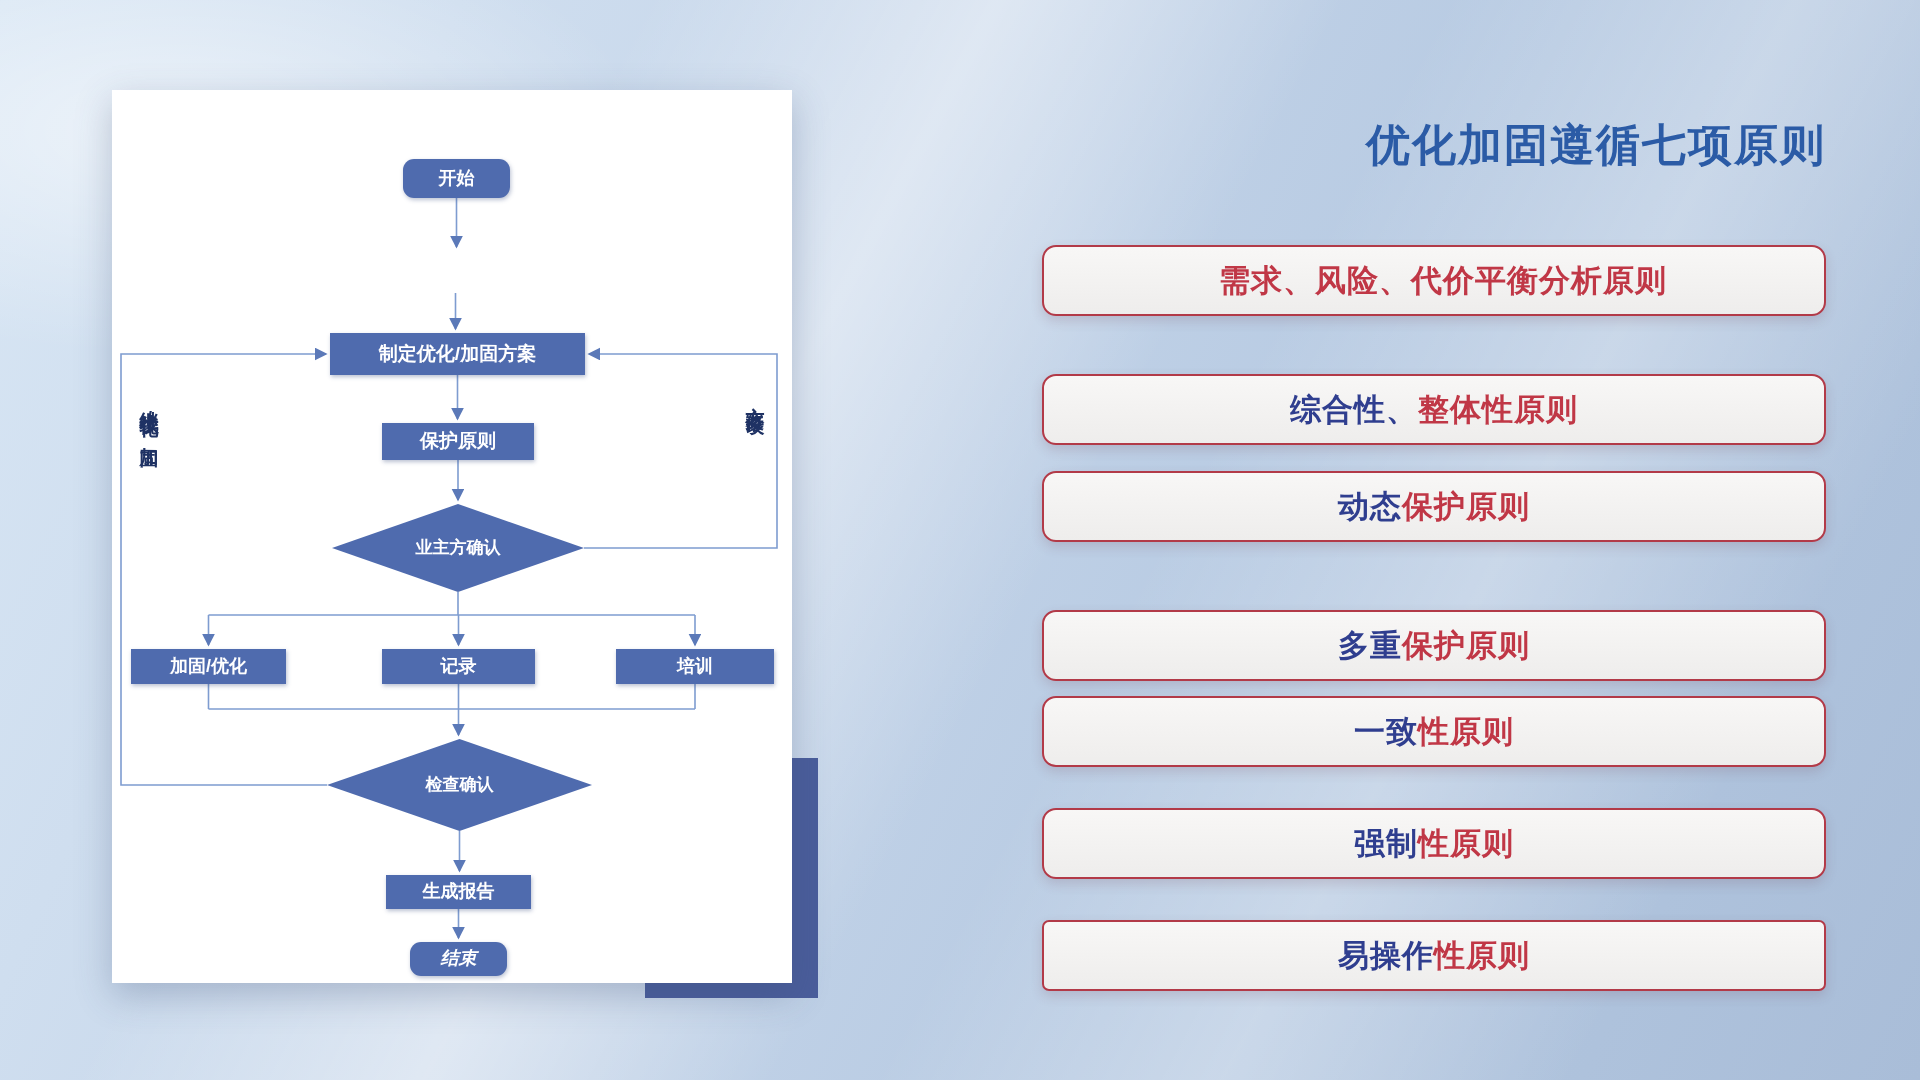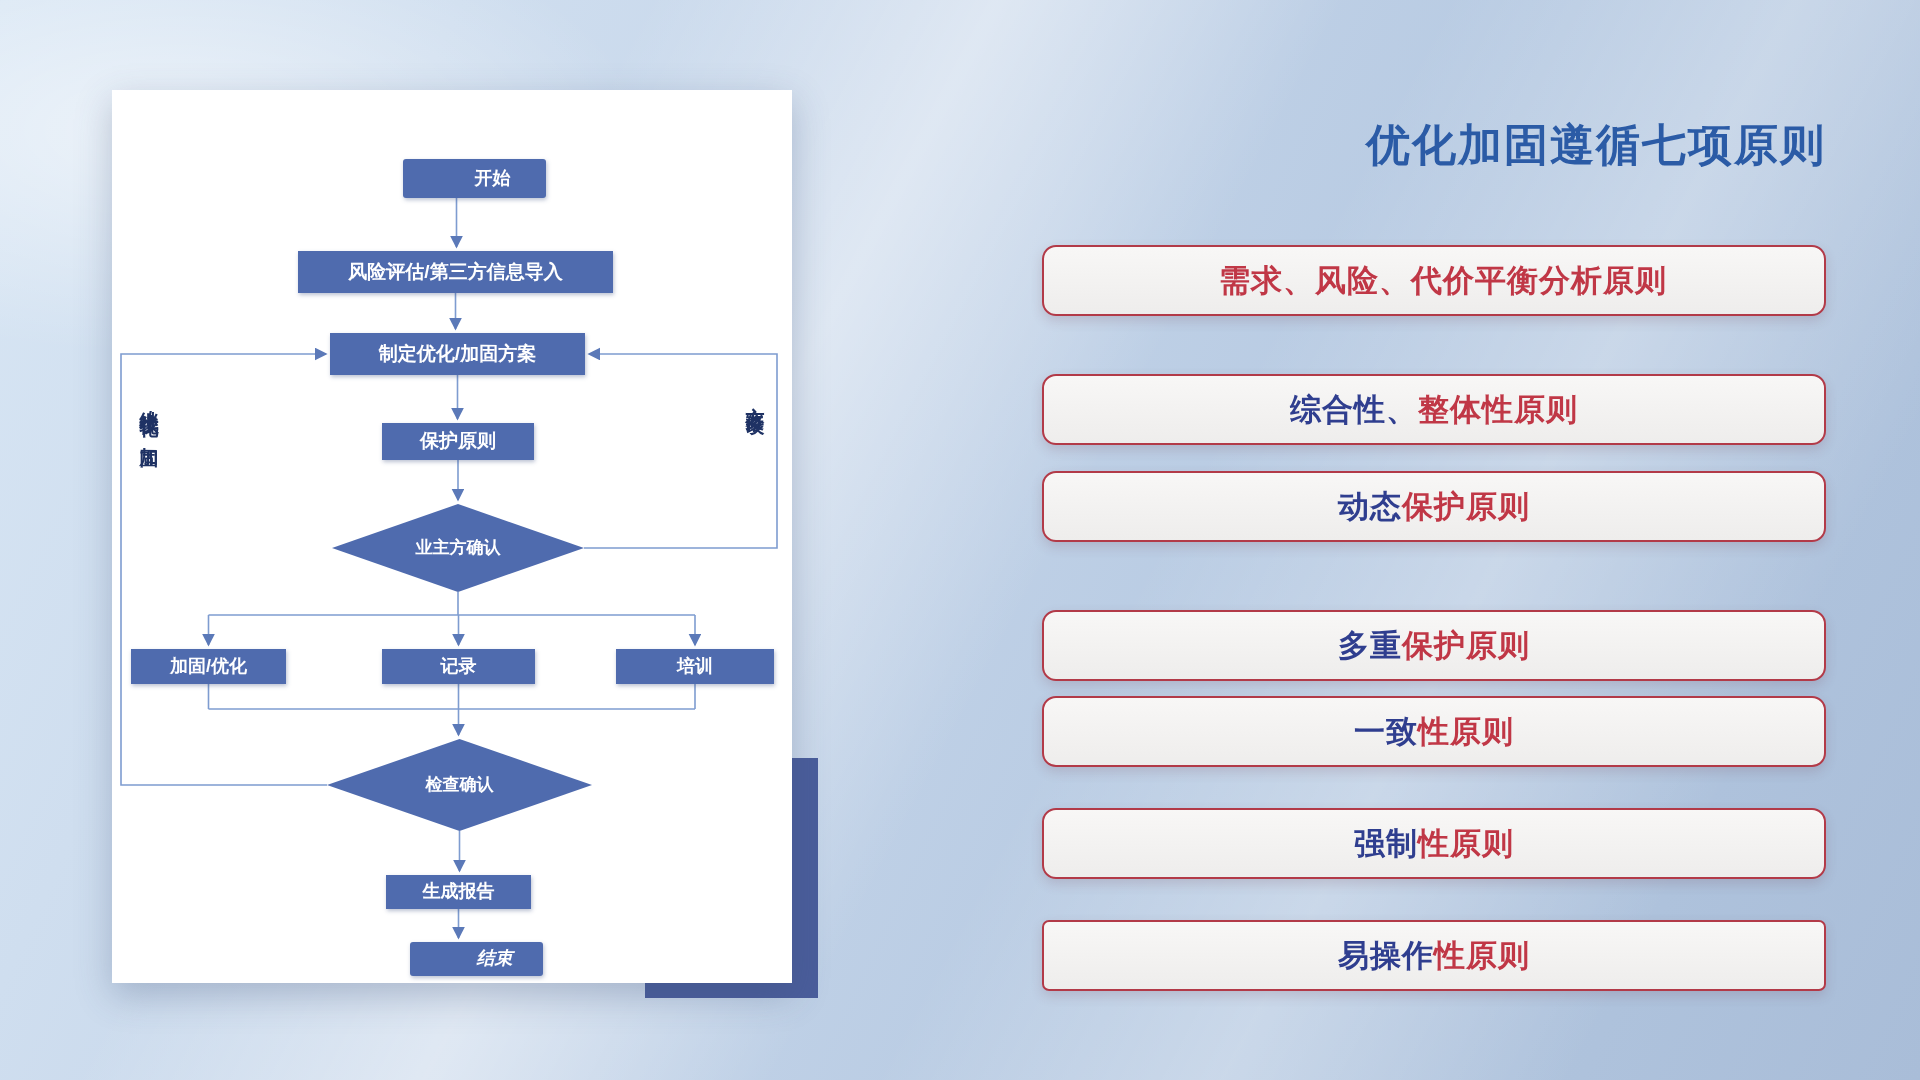--- a/index.html
+++ b/index.html
@@ -18,21 +18,21 @@
   .card {
     position:absolute; left:112px; top:90px; width:680px; height:893px; background:#ffffff;
     box-shadow: 0 12px 34px rgba(60,80,120,0.30);
   }
   .card svg.connectors { position:absolute; left:0; top:0; }
   .node {
     position:absolute; background:#4f6bae; color:#ffffff; font-weight:bold;
     display:flex; align-items:center; justify-content:center; text-align:center;
     font-size:19px; line-height:1.1; box-shadow: 1px 2px 4px rgba(60,80,130,0.35);
   }
-  .node.rounded { border-radius:3px;padding-left:36px; }
+  .node.rounded { border-radius:11px; }
   .node.diamond { clip-path: polygon(50% 0, 100% 50%, 50% 100%, 0 50%); box-shadow:none; font-size:17px; }
   .node.small { font-size:18px; }
   .vlabel {
     position:absolute; writing-mode:vertical-rl; text-orientation:upright;
     color:#1f3264; font-size:19px; font-weight:bold; letter-spacing:3px;
   }
 
   
   .panel-title {
     position:absolute; left:1042px; width:784px; top:116px; text-align:right;
@@ -82,21 +82,20 @@
         <path d="M346.5 594 V645" marker-end="url(#arr)"></path>
         <path d="M347.5 741 V781" marker-end="url(#arr)"></path>
         <path d="M346.5 819 V848" marker-end="url(#arr)"></path>
         <path d="M215 695 H9 V264 H214" marker-end="url(#arr)"></path>
         <path d="M472 458 H665 V264 H477" marker-end="url(#arr)"></path>
       </g>
     </svg>
 
     <div class="node rounded small" style="left:291px; top:69px; width:107px; height:39px;">开始</div>
 
-    <div class="node" style="left:186px; top:161px; width:315px; height:42px;">风险评估/第三方信息导入</div>
 
     <div class="node" style="left:218px; top:243px; width:255px; height:42px;">制定优化/加固方案</div>
 
     <div class="node" style="left:270px; top:333px; width:152px; height:37px;">保护原则</div>
 
     <div class="node diamond" style="left:220px; top:414px; width:252px; height:88px;">业主方确认</div>
 
     <div class="node small" style="left:19px; top:559px; width:155px; height:35px;">加固/优化</div>
 
     <div class="node small" style="left:270px; top:559px; width:153px; height:35px;">记录</div>

